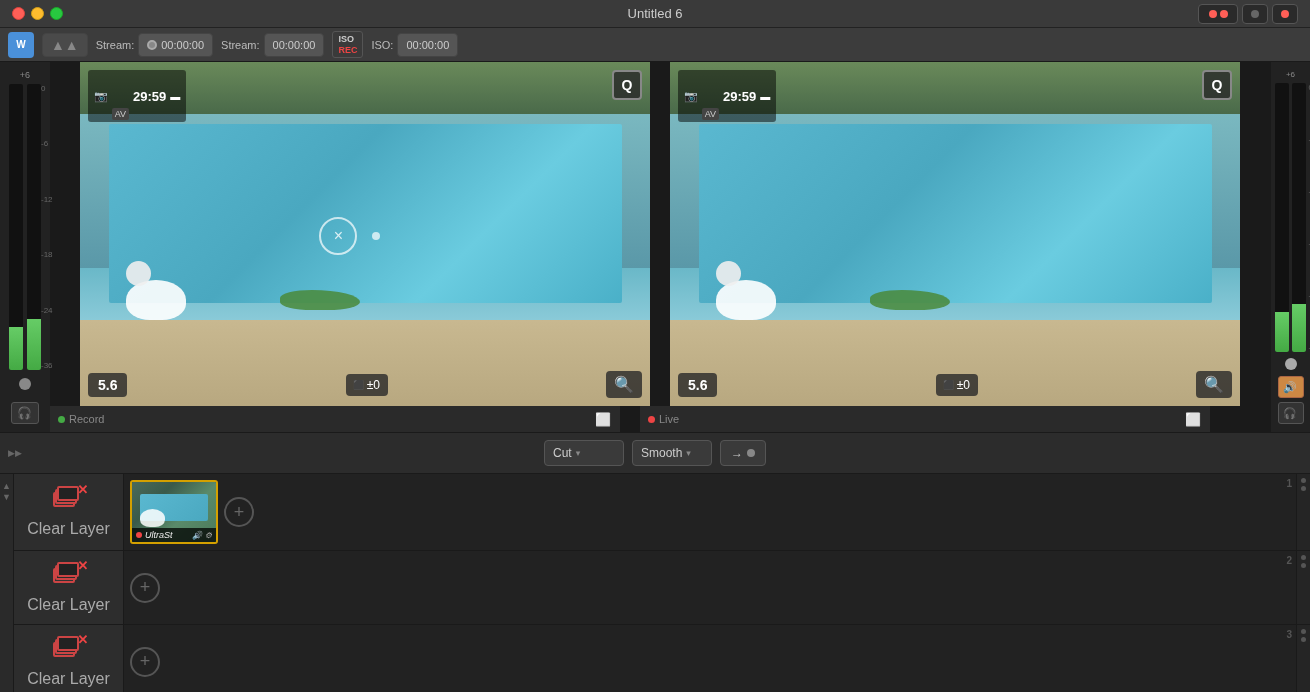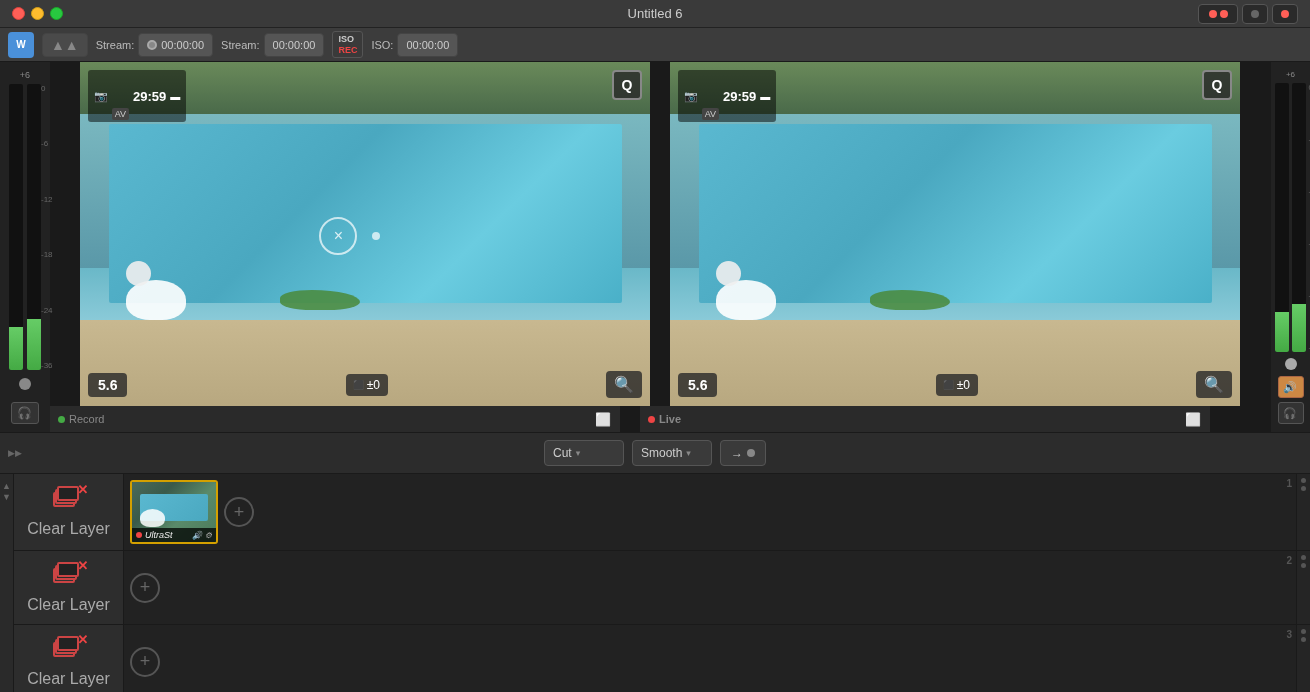--- a/index.html
+++ b/index.html
@@ -746,21 +746,21 @@
 
     <div style="display:flex; width:100%;">
       <div class="panel-label-bar" style="flex:1; max-width:570px;">
         <div class="preview-label">
           <div class="dot-green"></div>
           <span>Record</span>
         </div>
         <div class="monitor-icon">⬜</div>
       </div>
       <div style="width:20px;"></div>
-      <div class="panel-label-bar" style="flex:1; max-width:570px;font-weight:bold;">
+      <div class="panel-label-bar" style="flex:1; max-width:570px;">
         <div class="preview-label">
           <div class="dot-red-sm"></div>
           <span>Live</span>
         </div>
         <div class="monitor-icon">⬜</div>
       </div>
     </div>
   </div>
 
   <div class="right-vu">

